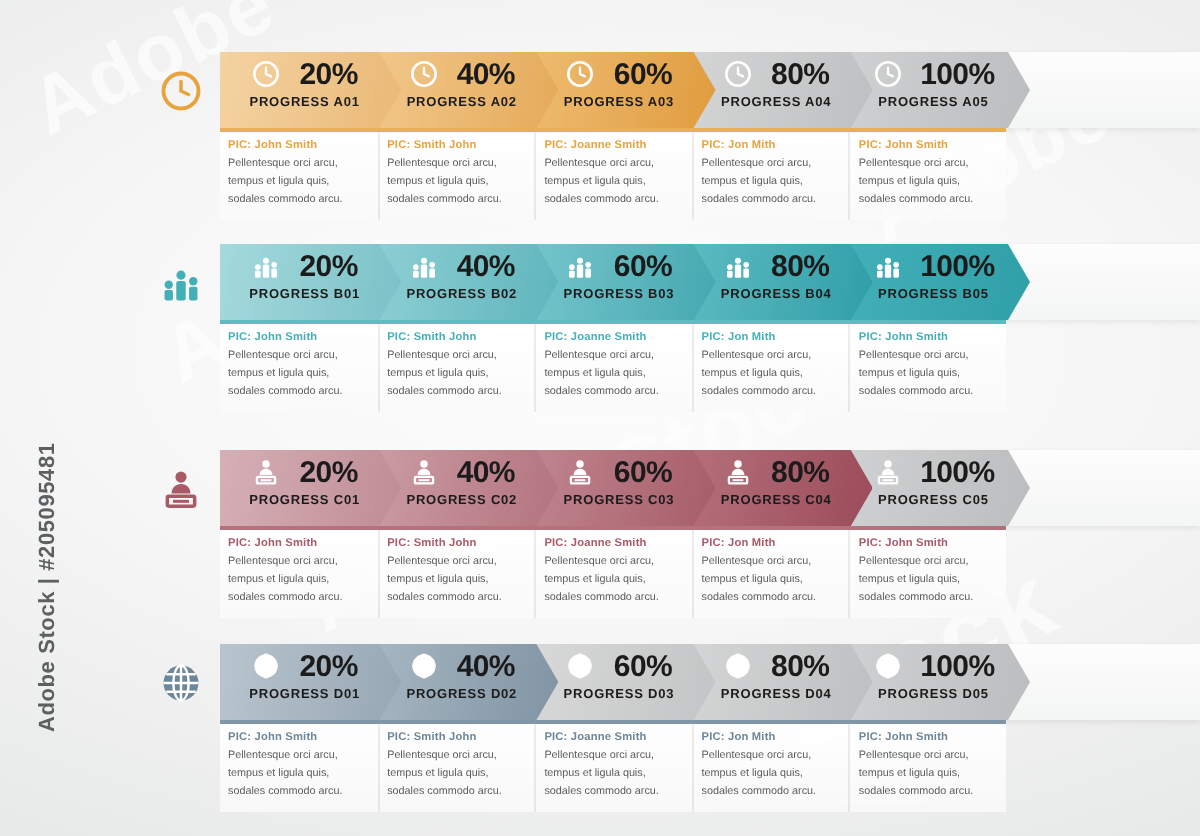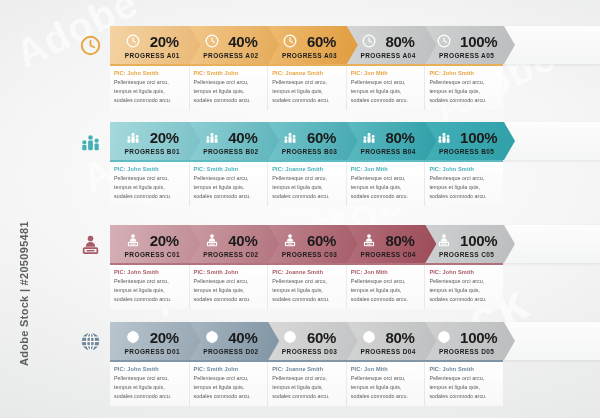--- a/index.html
+++ b/index.html
@@ -106,21 +106,20 @@
   }
 
   .seg-inner {
     position: relative;
     z-index: 2;
     width: 100%;
     height: 100%;
     display: flex;
     flex-direction: column;
     align-items: center;
-    justify-content: center;
     padding-right: 6px;
     box-sizing: border-box;
   }
 
   .seg-top {
     display: flex;
     align-items: center;
     justify-content: center;
     gap: 9px;
     height: 22px;

